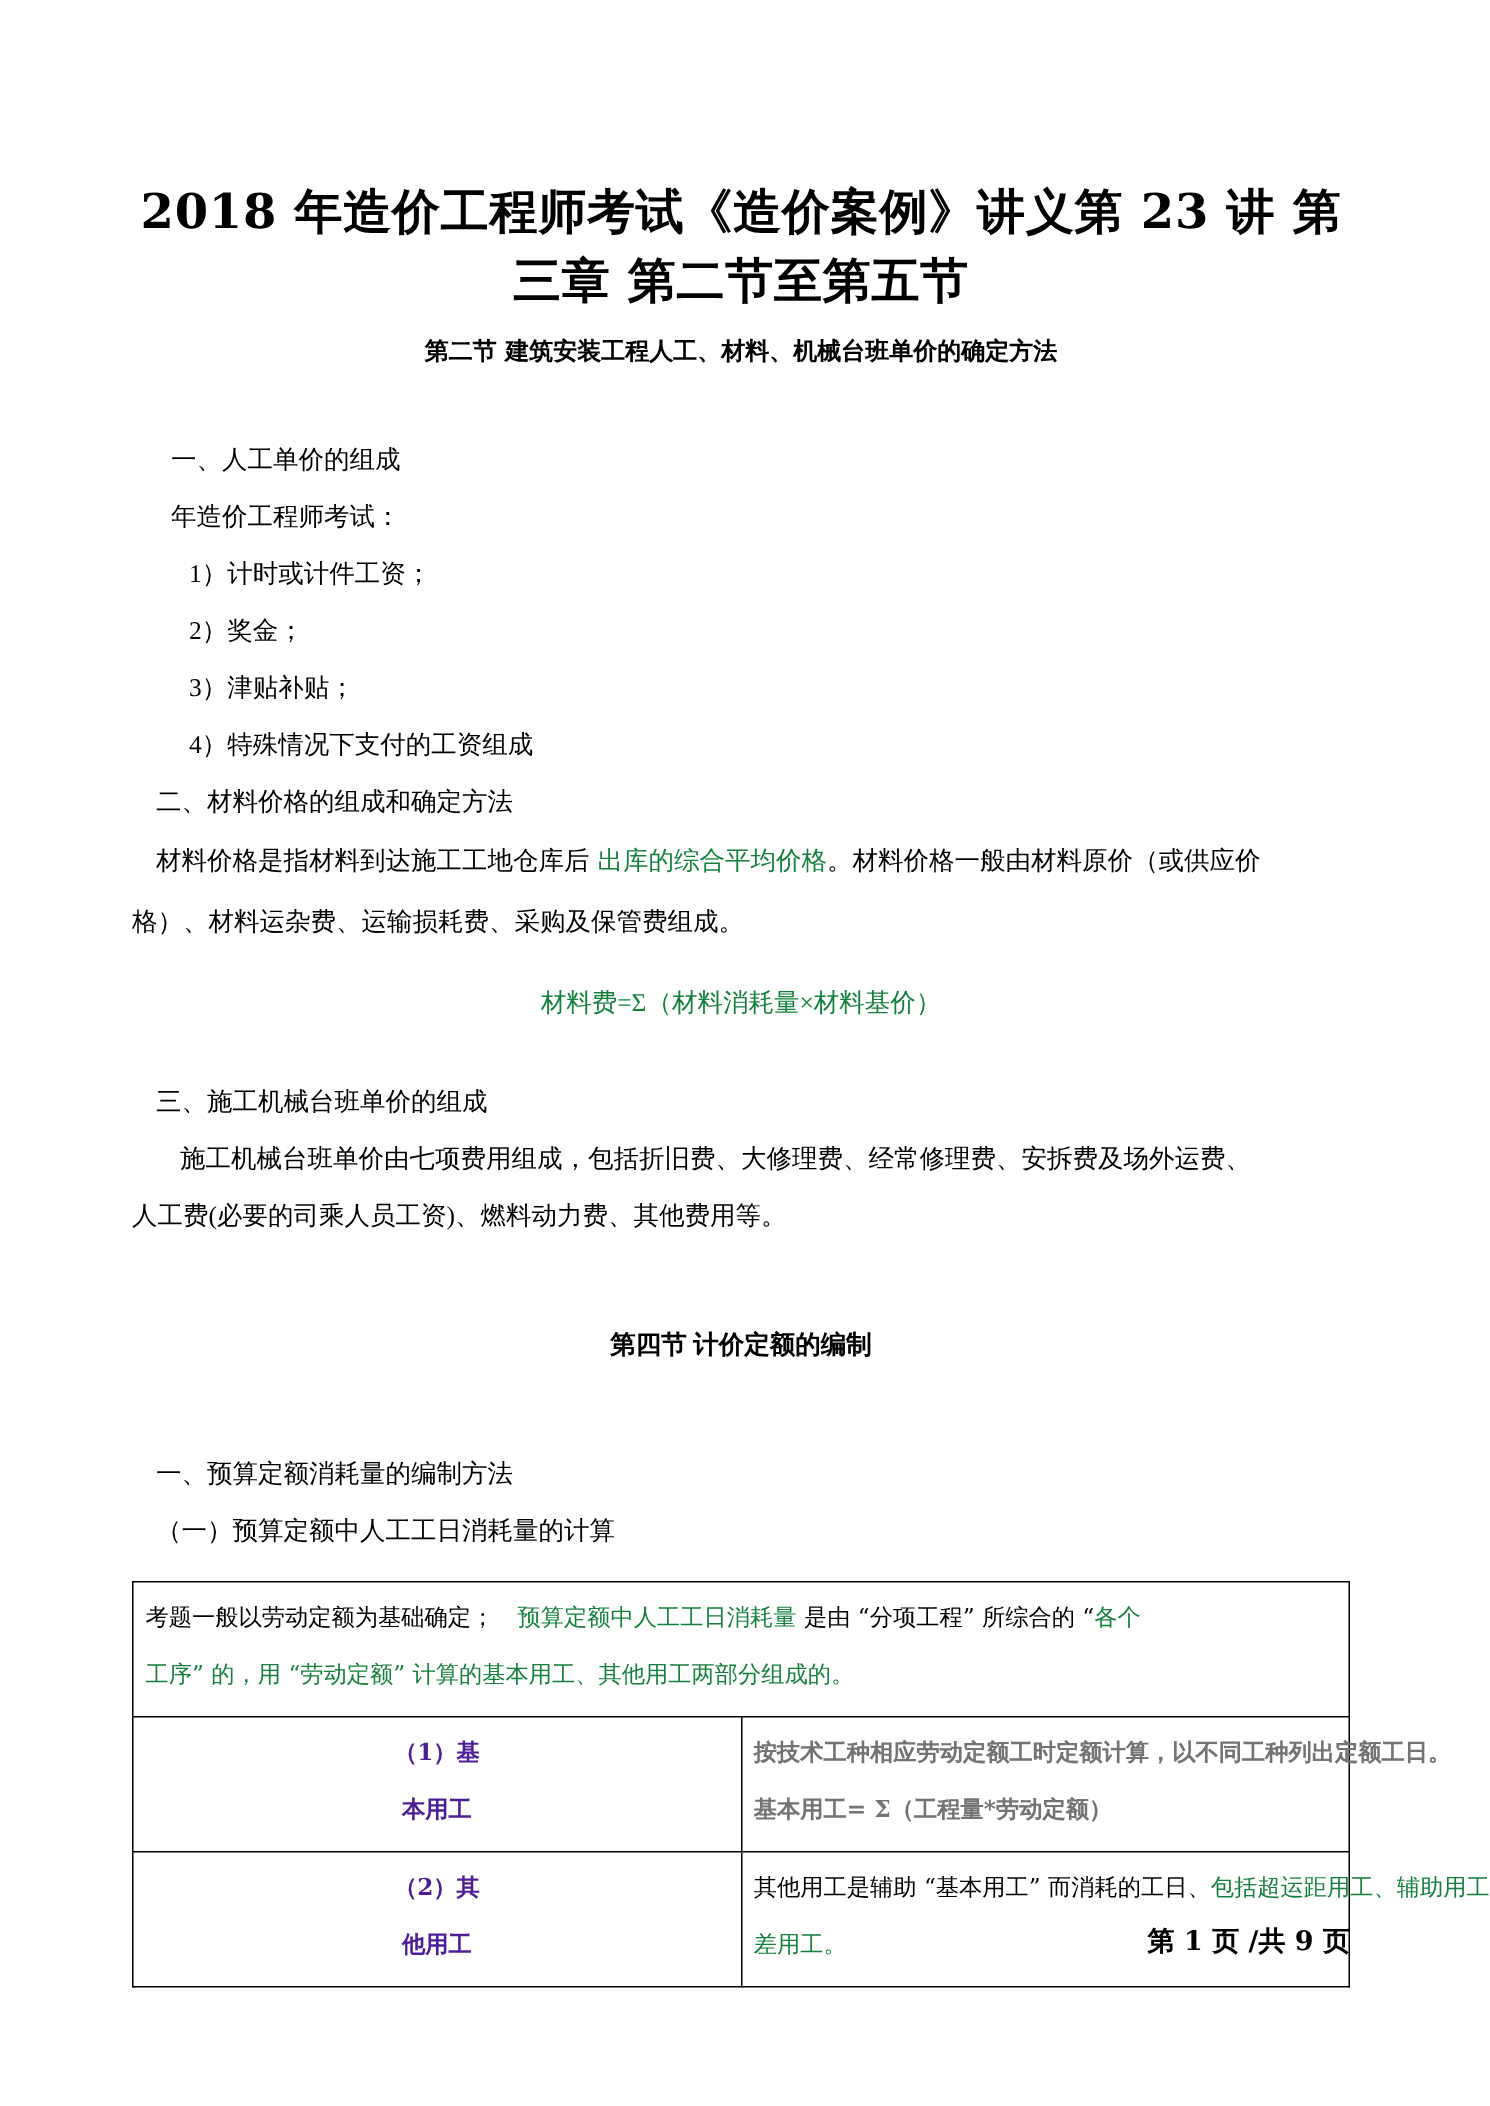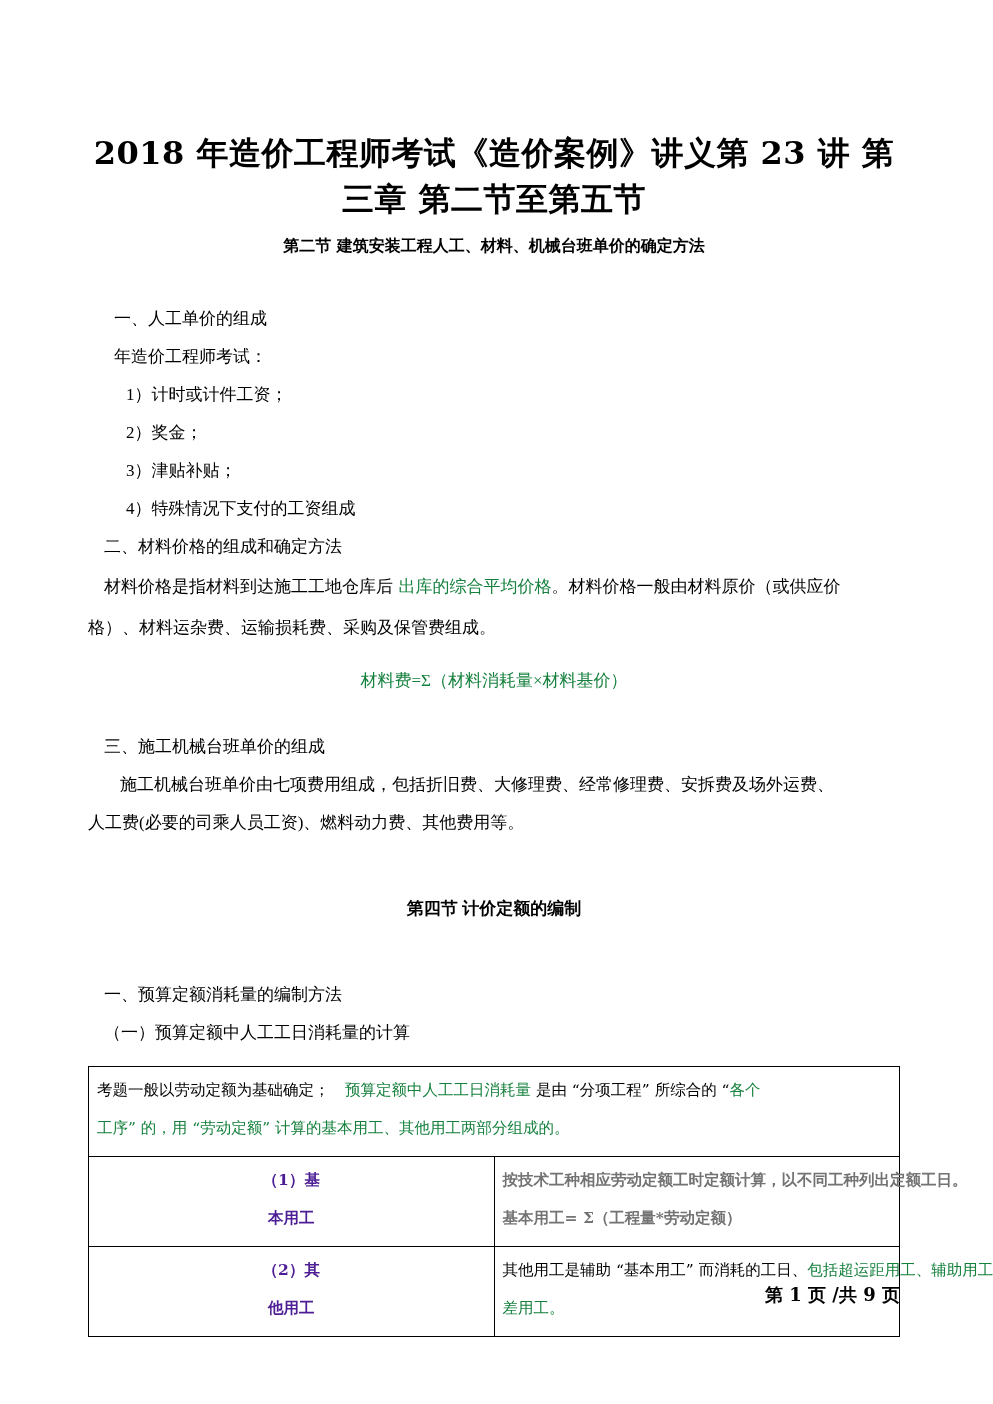--- a/index.html
+++ b/index.html
@@ -15,21 +15,21 @@
     position: relative;
     width: 993px;
     height: 1404px;
     background: #ffffff;
     overflow: hidden;
     box-sizing: border-box;
   }
   .doc {
     position: absolute;
     left: 88px;
-    top: 12px;
+    top: 0;
     width: 812px;
   }
 
   
   .doc-title {
     font-family: "DejaVu Serif", "Liberation Serif", serif;
     font-weight: bold;
     font-size: 32px;
     line-height: 46px;
     text-align: center;
@@ -70,21 +70,21 @@
   .ind-first { text-indent: 32px; }
 
   .red { color: #15803d; }
   .center { text-align: center; }
 
   .gap-sm { height: 14px; }
   .gap-md { height: 28px; }
   .gap-lg { height: 52px; }
 
   .section-head {
-    font-family: Liberation Sans, sans-serif;
+    font-family: Liberation Serif, serif;
     font-weight: bold;
     font-size: 17px;
     line-height: 30px;
     text-align: center;
     margin: 0;
   }
 
   
   .tbl {
     border-collapse: collapse;

